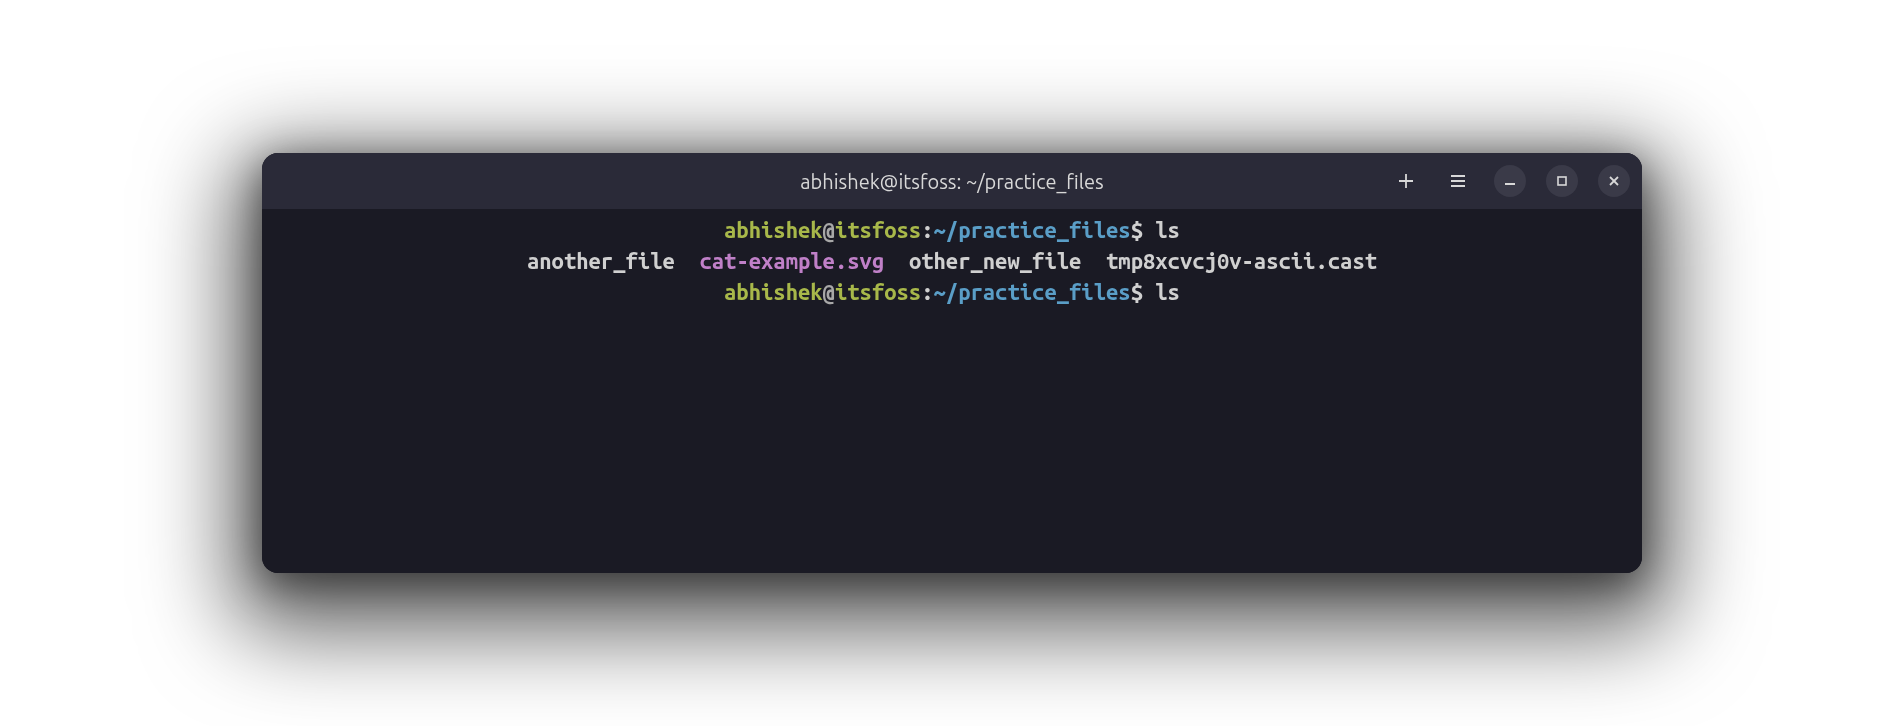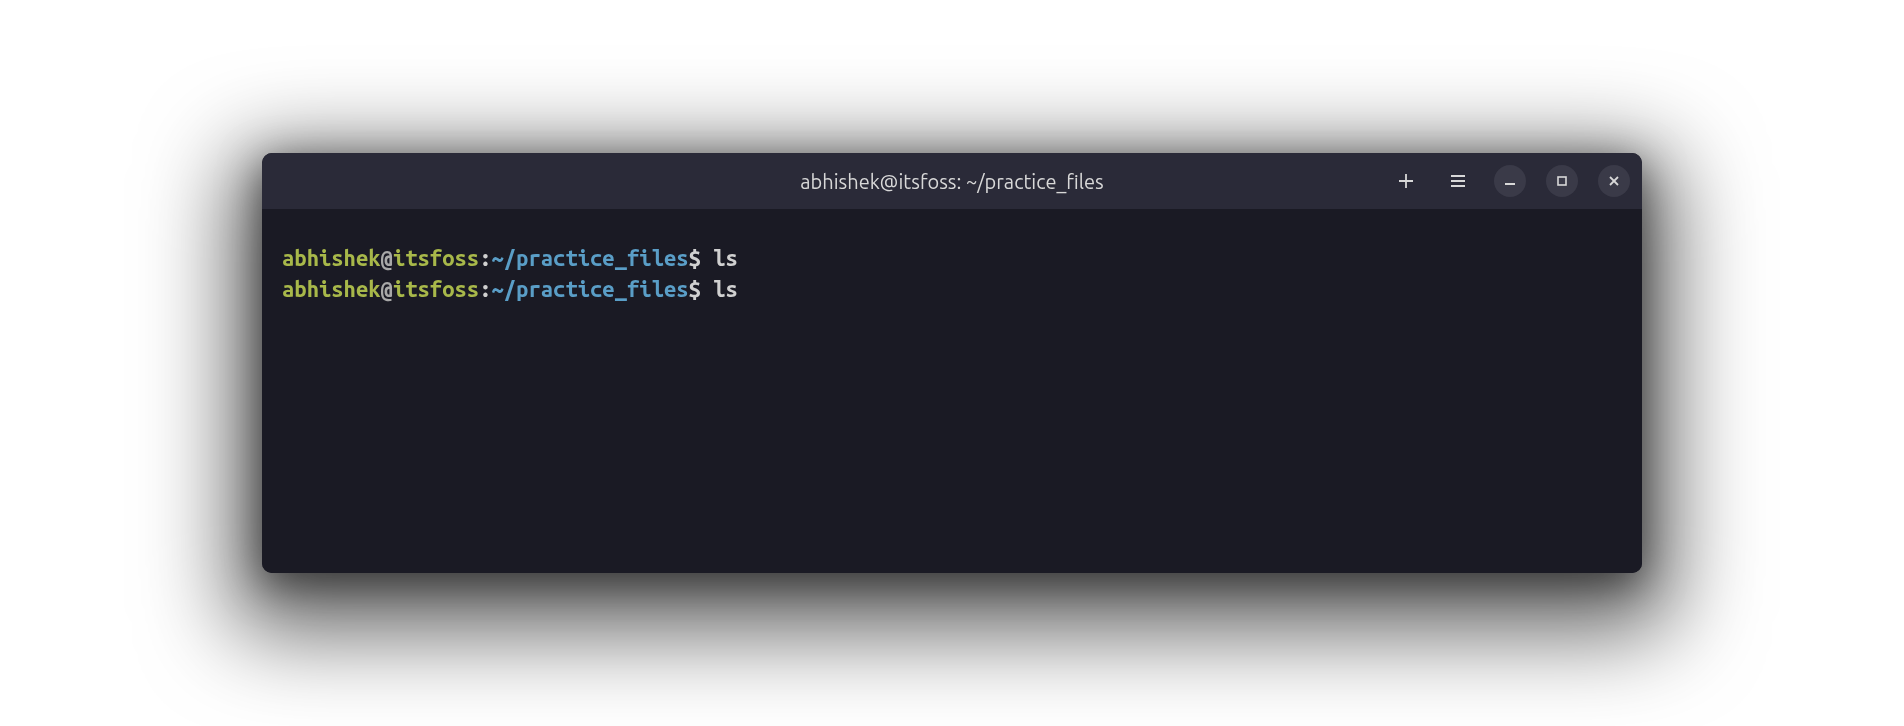--- a/index.html
+++ b/index.html
@@ -15,21 +15,21 @@
       display: flex;
       align-items: center;
       justify-content: center;
       font-family: 'Ubuntu Mono', 'DejaVu Sans Mono', 'Liberation Mono', monospace;
     }
 
     .terminal-window {
       width: 1380px;
       height: 420px;
       background: #1e1e2a;
-      border-radius: 10px;
+      border-radius: 16px;
       box-shadow: 0 30px 90px 30px rgba(0,0,0,0.6), 0 10px 40px rgba(0,0,0,0.5);
       display: flex;
       flex-direction: column;
       overflow: hidden;
     }
 
     .titlebar {
       height: 56px;
       background: #2a2a38;
       display: flex;
@@ -82,26 +82,27 @@
     }
 
     .titlebar-window-btn svg {
       width: 14px;
       height: 14px;
     }
 
     .terminal-body {
       flex: 1;
       background: #1a1a24;
-      padding: 34px 20px;
+      padding: 6px 20px;
       color: #d0d0d0;
       font-size: 22px;
       line-height: 1.4;
       font-weight: 600;
       overflow: hidden;
+      text-align: center;
     }
 
     .line {
       white-space: pre;
     }
 
     .user { color: #a8b84a; }
     .at { color: #a8a8a8; }
     .host { color: #a8b84a; }
     .colon { color: #d0d0d0; }
@@ -146,16 +147,17 @@
         <svg viewBox="0 0 14 14" fill="none" stroke="currentColor" stroke-width="1.8">
           <line x1="3" y1="3" x2="11" y2="11"></line>
           <line x1="11" y1="3" x2="3" y2="11"></line>
         </svg>
       </button>
     </div>
   </div>
 
   <div class="terminal-body">
     <div class="line"><span class="user">abhishek</span><span class="at">@</span><span class="host">itsfoss</span><span class="colon">:</span><span class="path">~/practice_files</span><span class="dollar">$</span><span class="cmd"> ls</span></div>
+    <div class="line"><span class="file-default">another_file</span><span>  </span><span class="file-image">cat-example.svg</span><span>  </span><span class="file-default">other_new_file</span><span>  </span><span class="file-default">tmp8xcvcj0v-ascii.cast</span></div>
     <div class="line"><span class="user">abhishek</span><span class="at">@</span><span class="host">itsfoss</span><span class="colon">:</span><span class="path">~/practice_files</span><span class="dollar">$</span><span class="cmd"> ls</span></div>
   </div>
 
 </div>
 
 </body></html>

